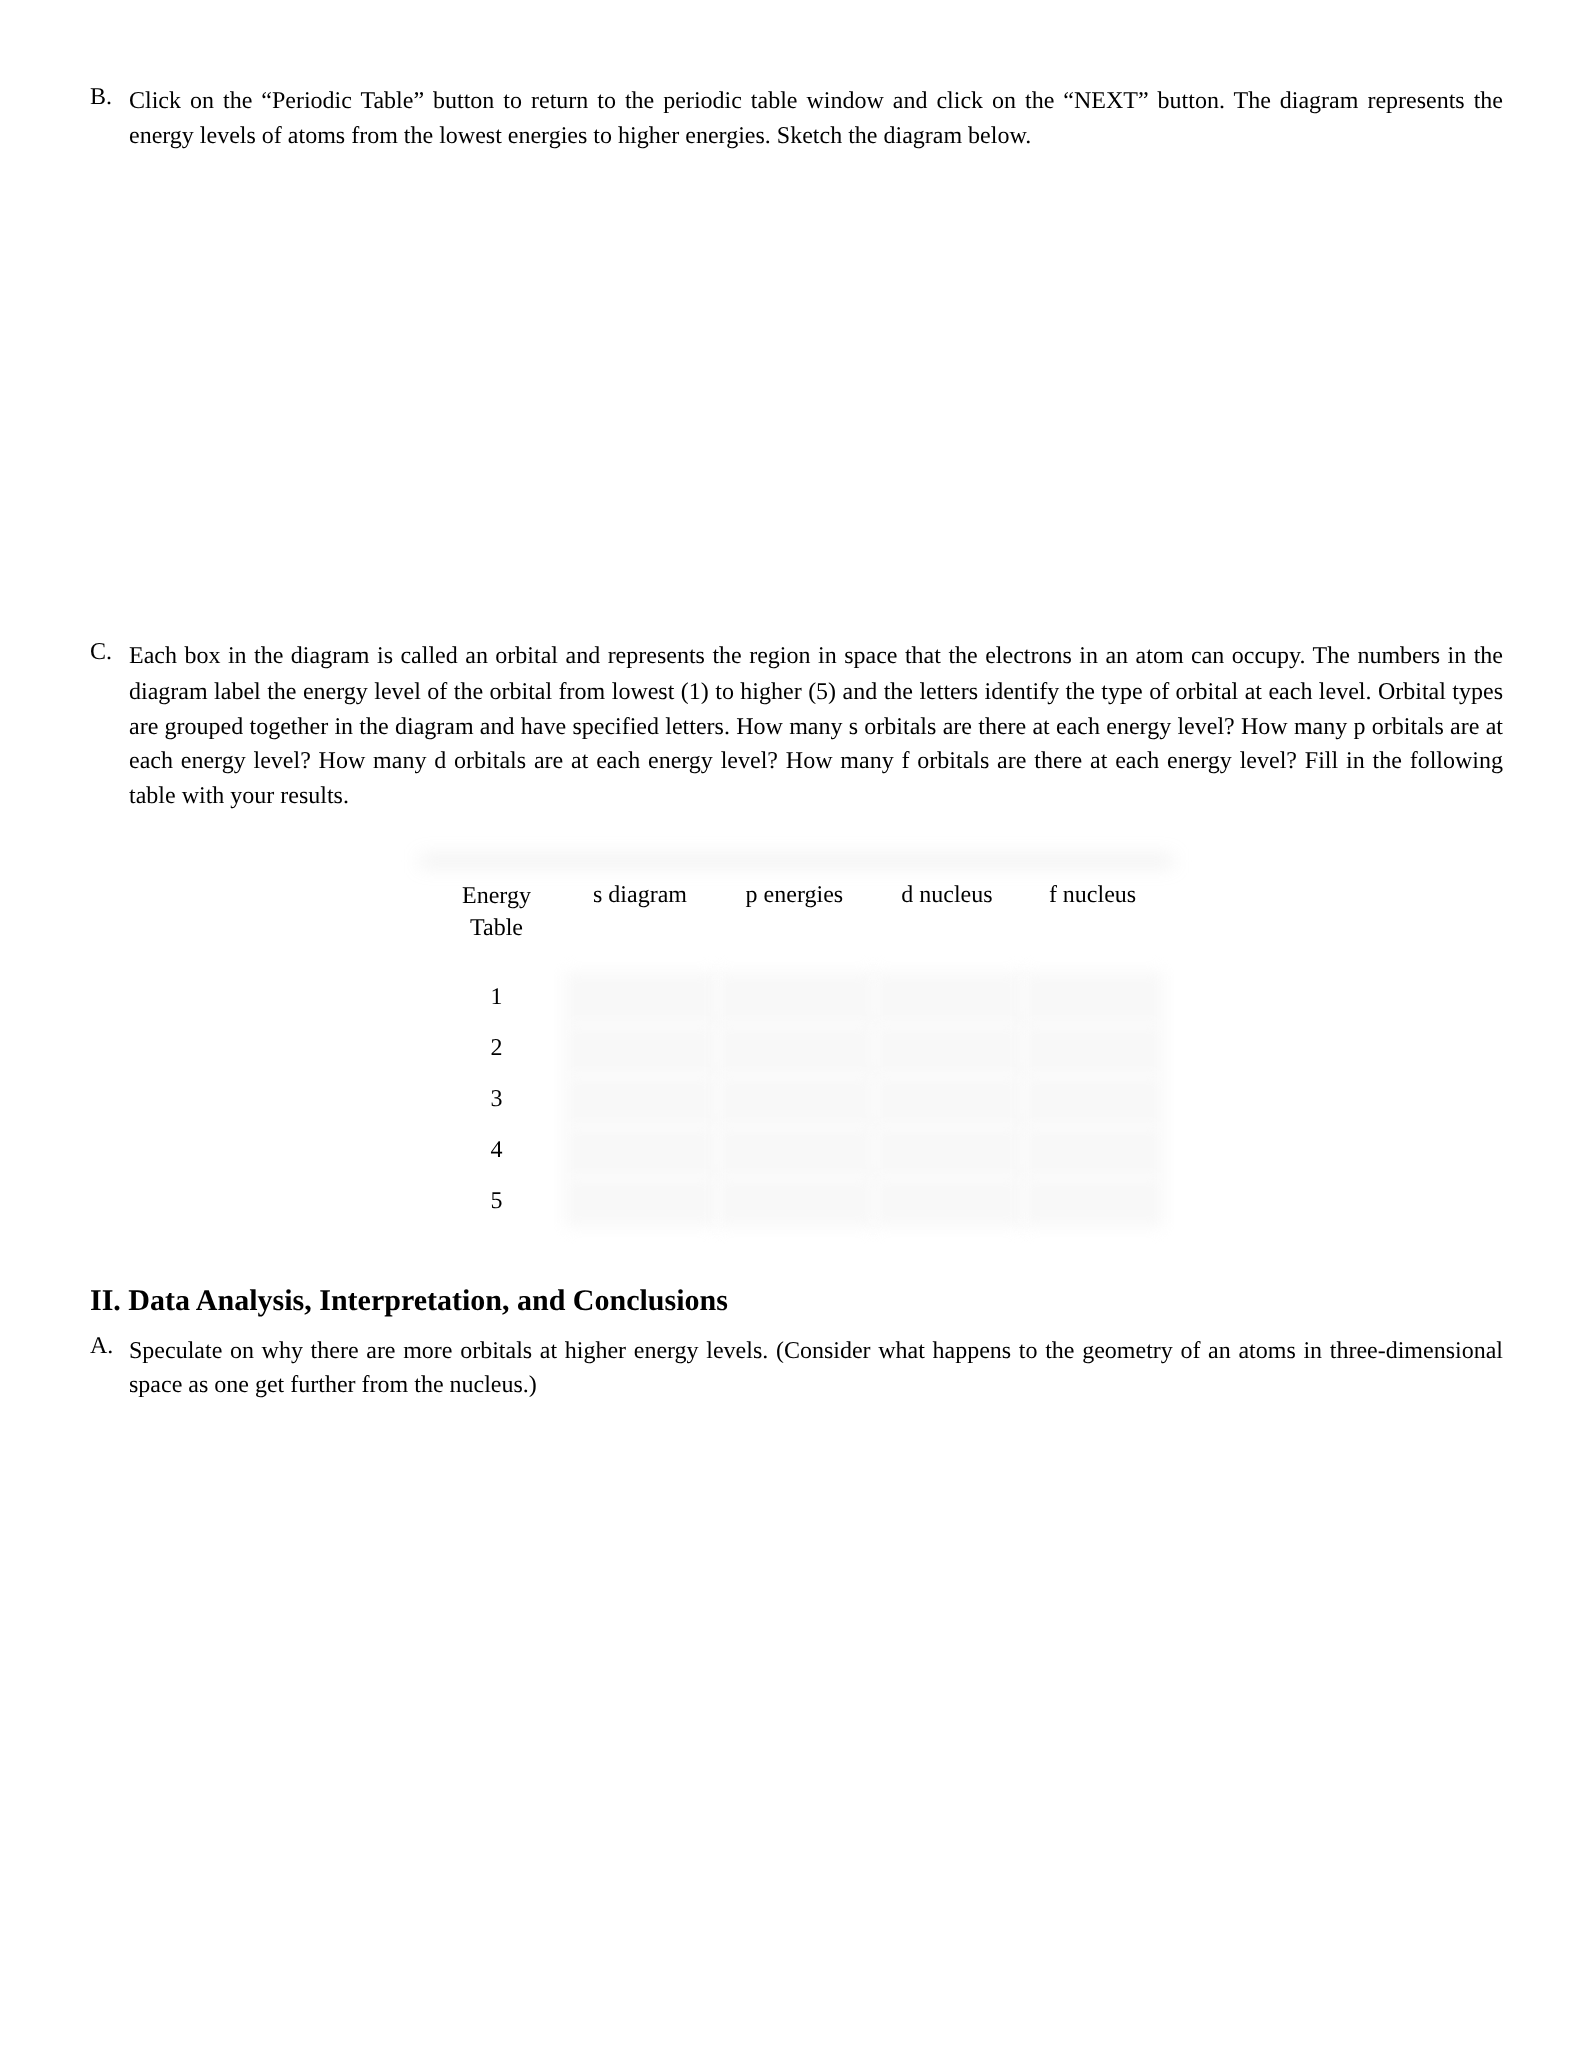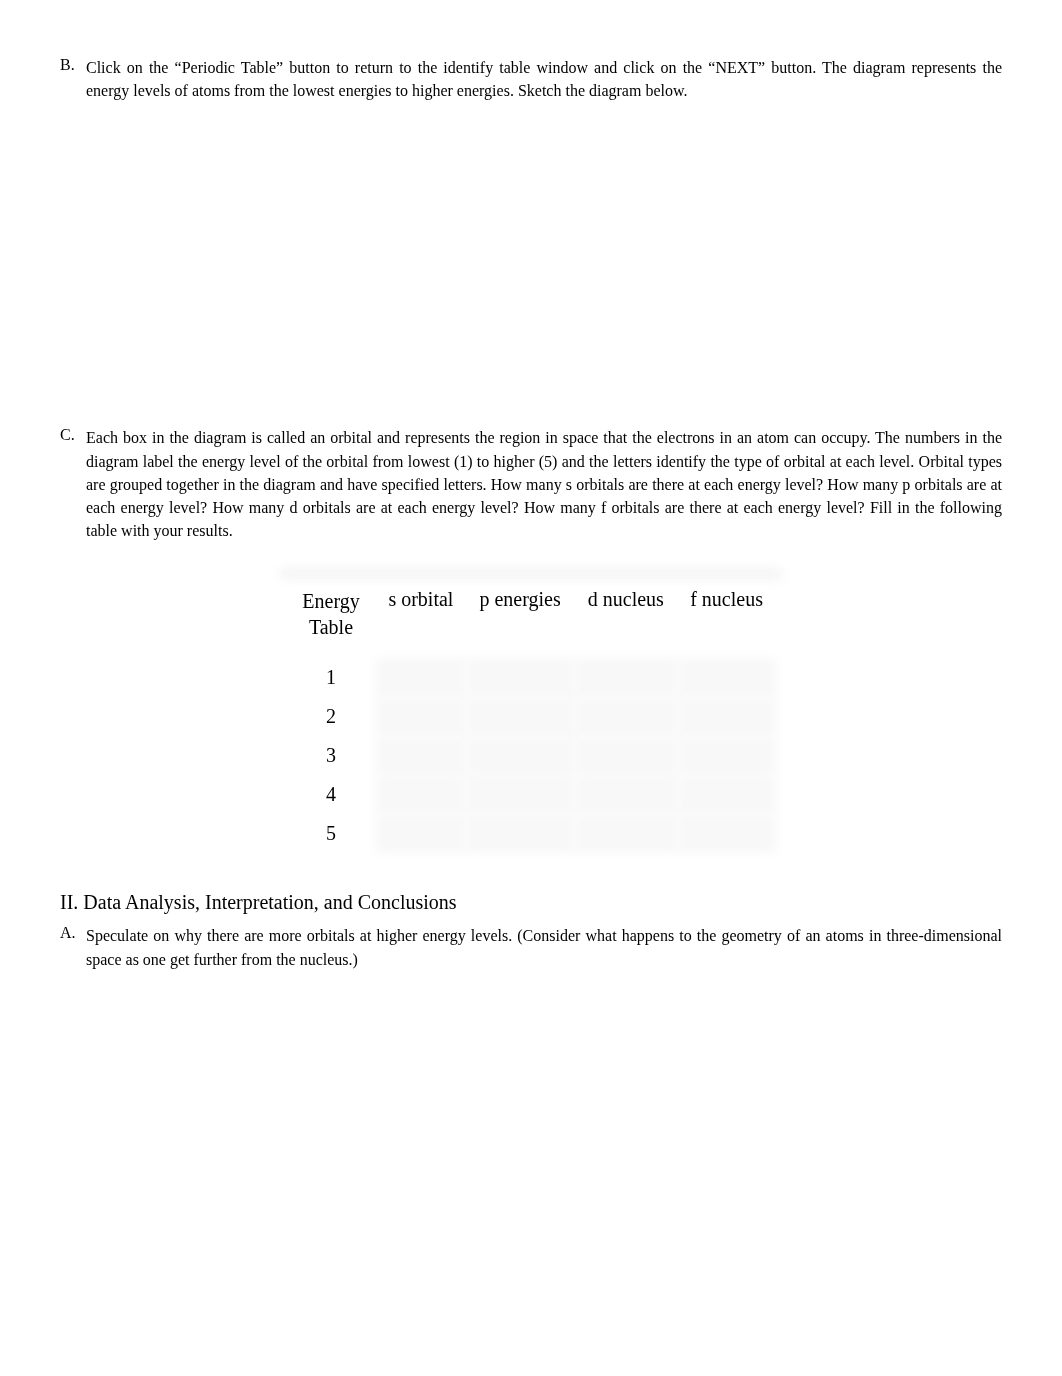--- a/index.html
+++ b/index.html
@@ -41,21 +41,21 @@
     }
     .orbitals-table {
       border-collapse: collapse;
       width: 490px;
     }
     .orbitals-table th,
     .orbitals-table td {
       font-weight: normal;
       text-align: center;
       padding: 8px 6px;
-      font-size: 20px;
+      font-size: 16px;
       vertical-align: top;
     }
     .orbitals-table thead th {
       padding-top: 12px;
       padding-bottom: 18px;
     }
     .orbitals-table th:first-child {
       width: 90px;
     }
     .orbitals-table td {
@@ -79,32 +79,32 @@
       left: 0;
       right: 0;
       height: 8px;
       filter: blur(6px);
       background: rgba(180,180,180,0.2);
       pointer-events: none;
     }
     .section-heading {
       font-size: 20px;
       margin-bottom: 10px;
-      font-weight: normal;
+      font-weight: bold;
     }
     .energy-level-header {
       line-height: 1.3;
     }
   </style>
 </head>
 <body>
 
 <div class="item-row">
   <div class="item-label">B.</div>
-  <div class="item-text">Click on the “Periodic Table” button to return to the identify table window and click on the “NEXT” button. The diagram represents the energy levels of atoms from the lowest energies to higher energies. Sketch the diagram below.</div>
+  <div class="item-text">Click on the “Periodic Table” button to return to the periodic table window and click on the “NEXT” button. The diagram represents the energy levels of atoms from the lowest energies to higher energies. Sketch the diagram below.</div>
 </div>
 
 <div class="sketch-space"></div>
 
 <div class="item-row">
   <div class="item-label">C.</div>
   <div class="item-text">Each box in the diagram is called an orbital and represents the region in space that the electrons in an atom can occupy. The numbers in the diagram label the energy level of the orbital from lowest (1) to higher (5) and the letters identify the type of orbital at each level. Orbital types are grouped together in the diagram and have specified letters. How many s orbitals are there at each energy level? How many p orbitals are at each energy level? How many d orbitals are at each energy level? How many f orbitals are there at each energy level? Fill in the following table with your results.</div>
 </div>
 
 <div class="table-wrap">
@@ -112,21 +112,21 @@
     <div class="table-shadow"></div>
     <table class="orbitals-table">
       <thead>
         <tr>
           <th>
             <div class="energy-level-header">
               <span>Energy</span><br>
               <span>Table</span>
             </div>
           </th>
-          <th>s orbital</th>
+          <th>s diagram</th>
           <th>p energies</th>
           <th>d nucleus</th>
           <th>f nucleus</th>
         </tr>
       </thead>
       <tbody>
         <tr>
           <td>1</td>
           <td></td>
           <td></td>

